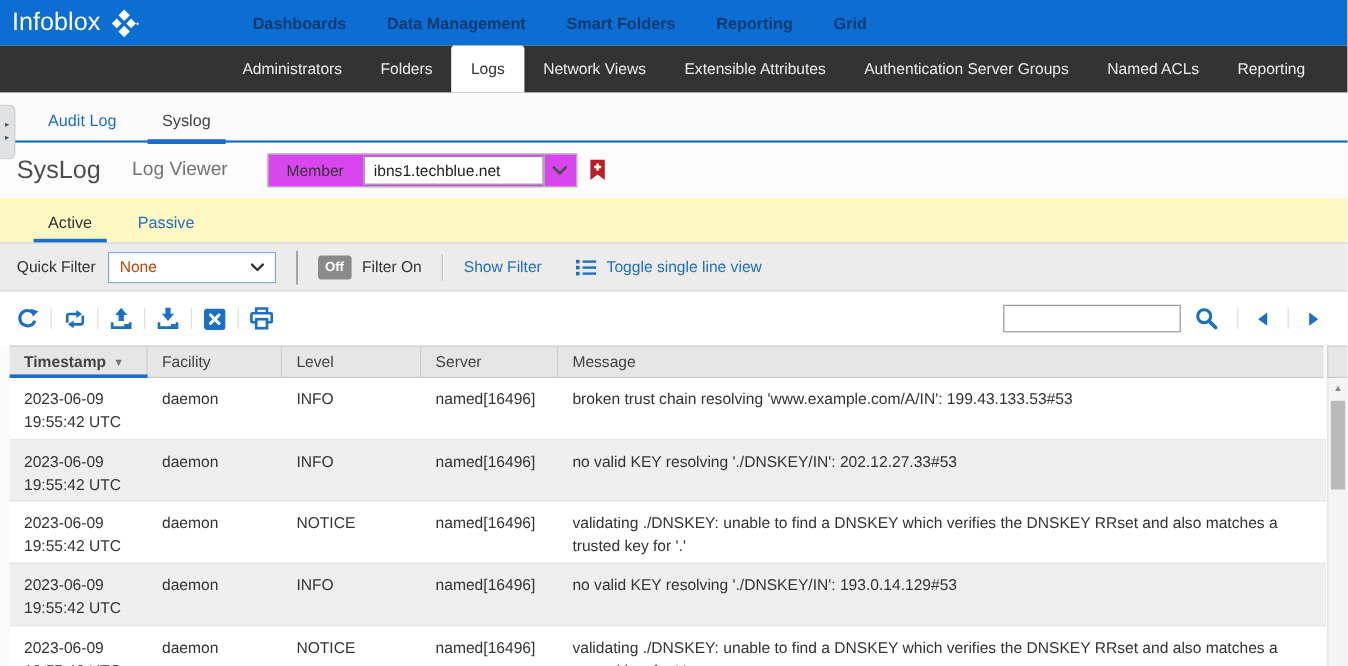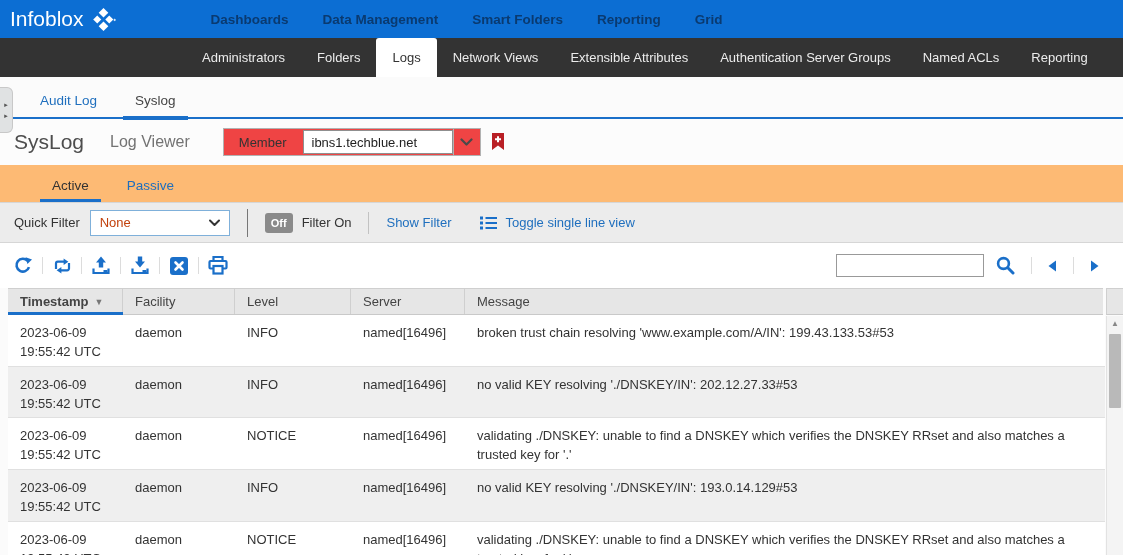--- a/index.html
+++ b/index.html
@@ -32,31 +32,31 @@
   
   .logtabs { display:flex; padding-left:28px; margin-top:10px; border-bottom:2px solid #1a6fc9; }
   .logtab { font-size:13.5px; color:#1f6fbe; padding:6px 12px 8px; margin-right:14px; cursor:pointer; }
   .logtab.active { color:#444; border-bottom:4px solid #1a6fc9; margin-bottom:-3px; }
 
   
   .syslog-row { height:46px; display:flex; align-items:center; background:#fcfcfc; }
   .page-title { font-size:21px; color:#4d4d4d; margin-left:14px; }
   .viewer-label { font-size:16px; color:#737373; margin-left:26px; }
   .member-group { margin-left:33px; display:flex; align-items:stretch; height:28px;
-                  background:#ef4444; border:1px solid #b2b2b2; }
+                  background:#d946ef; border:1px solid #b2b2b2; }
   .member-label { font-size:13px; color:#333; display:flex; align-items:center; padding:0 15px; }
   .member-select { background:#fff; border:1px solid #8f8f8f; width:150px; display:flex;
                    align-items:center; padding-left:8px; font-size:13px; color:#222;
                    margin:1px 0 1px 1px; cursor:pointer; }
   .member-chevron { width:27px; display:flex; align-items:center; justify-content:center;
                     border-left:1px solid #b2b2b2; cursor:pointer; }
   .bookmark-btn { margin-left:10px; display:flex; cursor:pointer; }
 
   
-  .viewtabs { display:flex; padding-left:40px; height:37px; align-items:flex-end; background:#fdba74; }
+  .viewtabs { display:flex; padding-left:28px; height:37px; align-items:flex-end; background:#fef9c3; }
   .viewtab { font-size:13.5px; color:#1f6fbe; padding:0 12px 9px; margin-right:14px; cursor:pointer; }
   .viewtab.active { color:#333; border-bottom:3px solid #1a6fc9; padding-bottom:6px; }
 
   
   .filterbar { height:41px; background:#ececec; border-top:1px solid #d6d6d6;
                border-bottom:1px solid #d6d6d6; display:flex; align-items:center;
                padding-left:14px; font-size:13px; }
   .qf-label { font-weight:normal; color:#333; }
   .qf-select { margin-left:10px; width:140px; height:26px; background:#fff;
                border:1px solid #7fb0da; display:flex; align-items:center;

